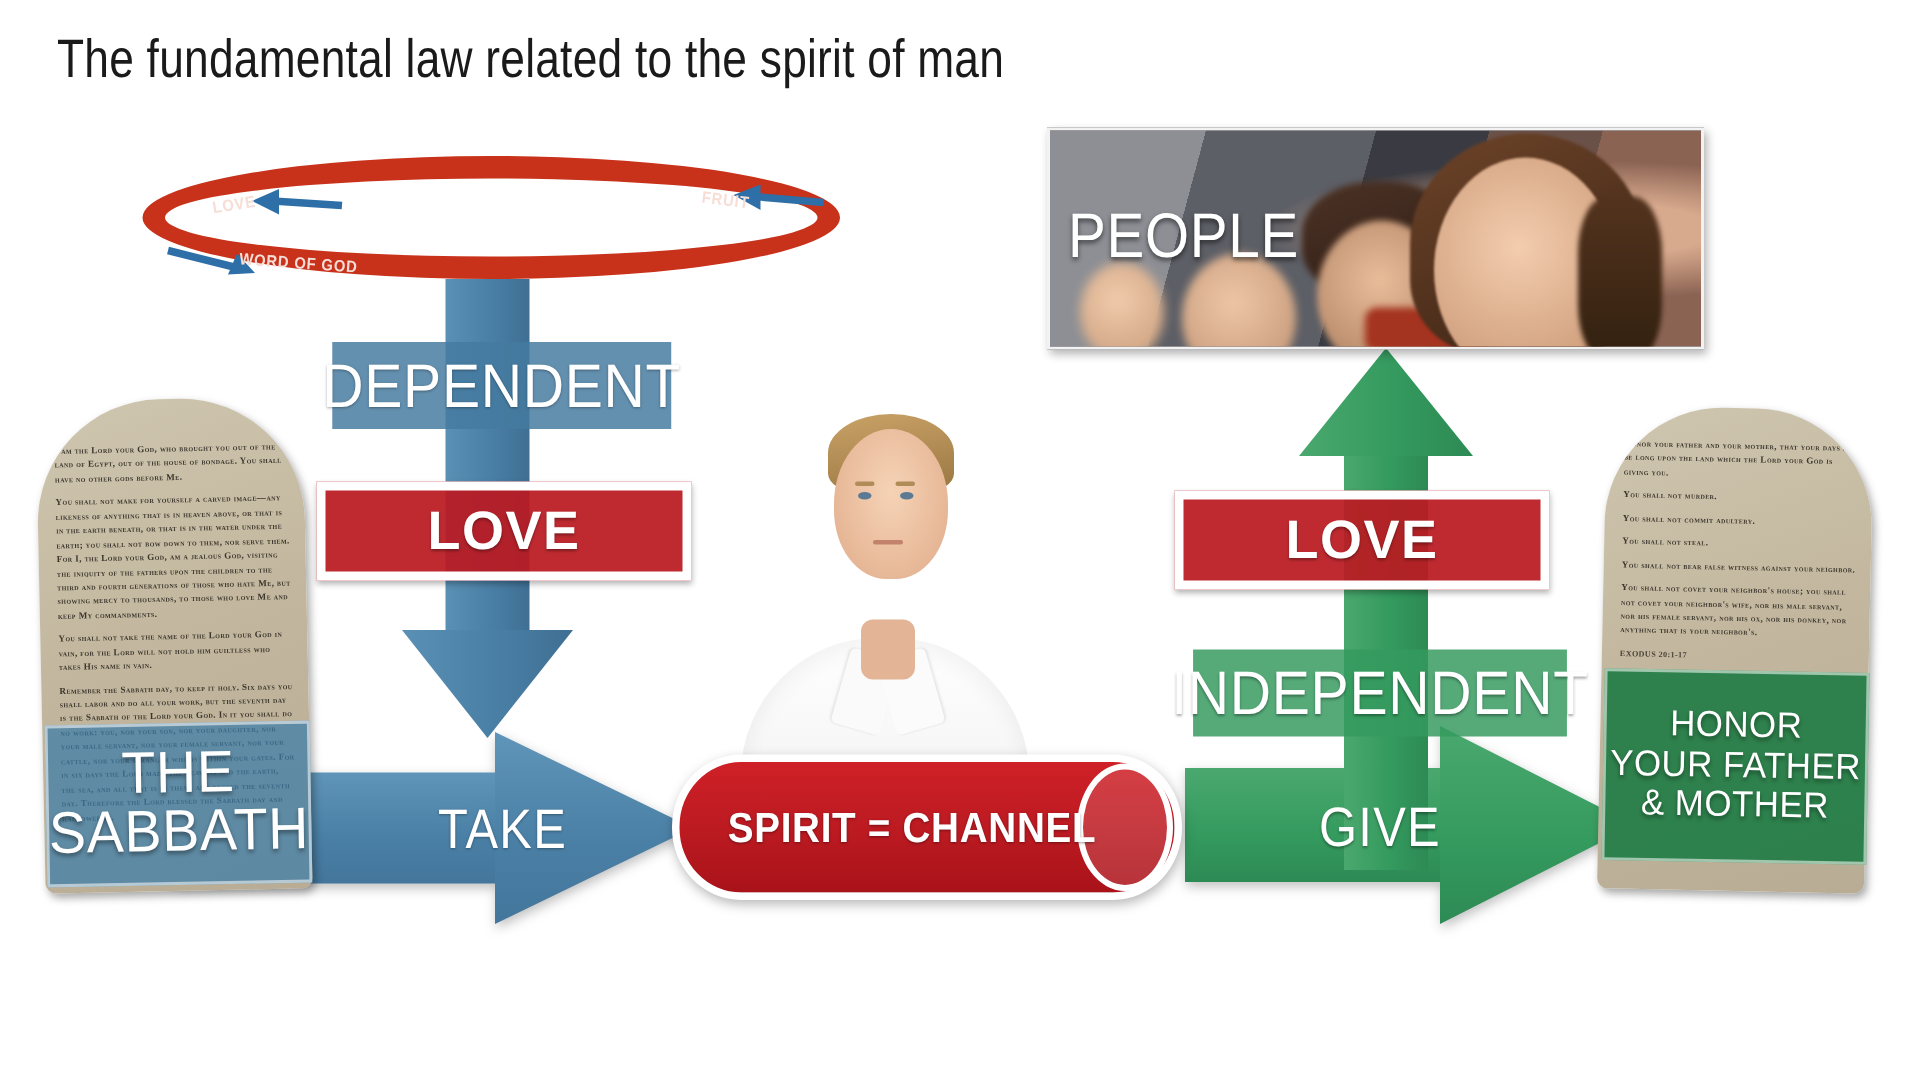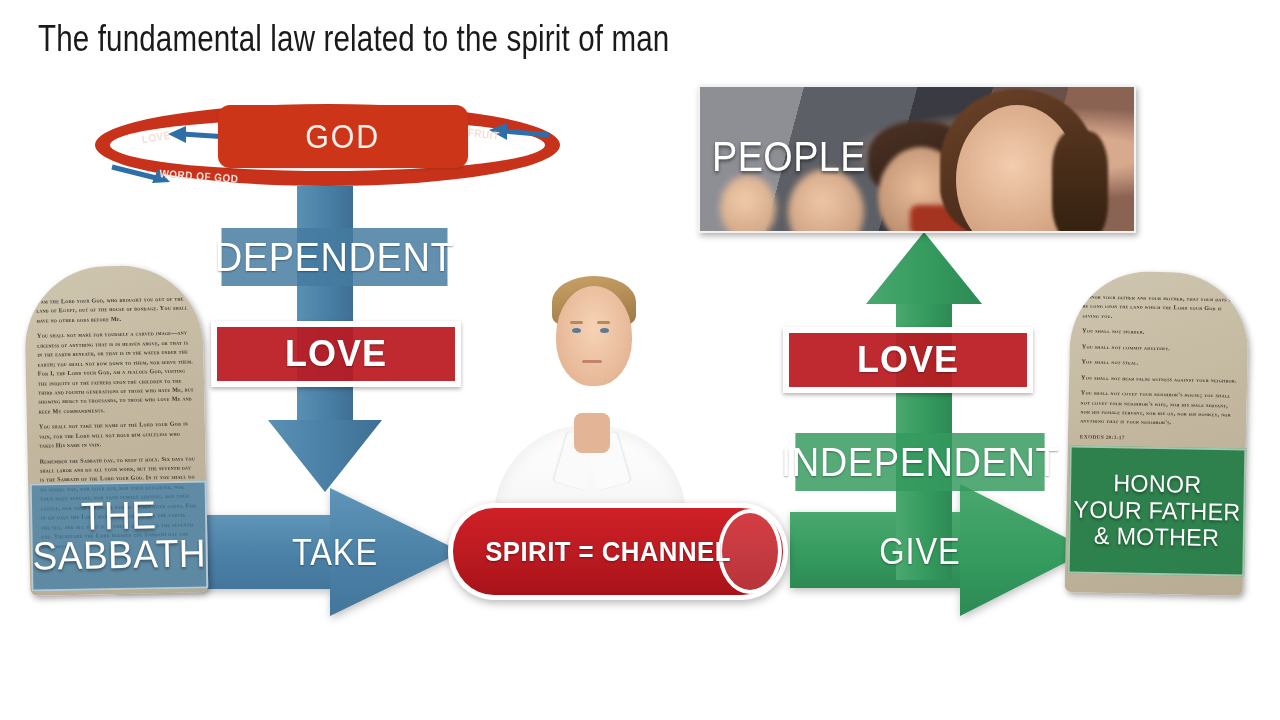--- a/index.html
+++ b/index.html
@@ -324,23 +324,20 @@
     <svg width="64" height="24" viewBox="0 0 64 24">
       <line x1="2" y1="5" x2="46" y2="16" stroke="#2E6FA8" stroke-width="5"></line>
       <polygon points="60,20 42,21 48,7" fill="#2E6FA8"></polygon>
     </svg>
   </div>
 
   <div class="ring-lbl lbl-love">LOVE</div>
   <div class="ring-lbl lbl-fruit">FRUIT</div>
   <div class="ring-lbl lbl-word">WORD OF GOD</div>
 
-  <div class="god-box">
-    <span>GOD</span>
-  </div>
 
   <div class="man">
     <div class="shoulders"></div>
     <div class="collarL"></div>
     <div class="collarR"></div>
     <div class="neck"></div>
     <div class="hair"></div>
     <div class="head"></div>
     <div class="browL"></div>
     <div class="browR"></div>

